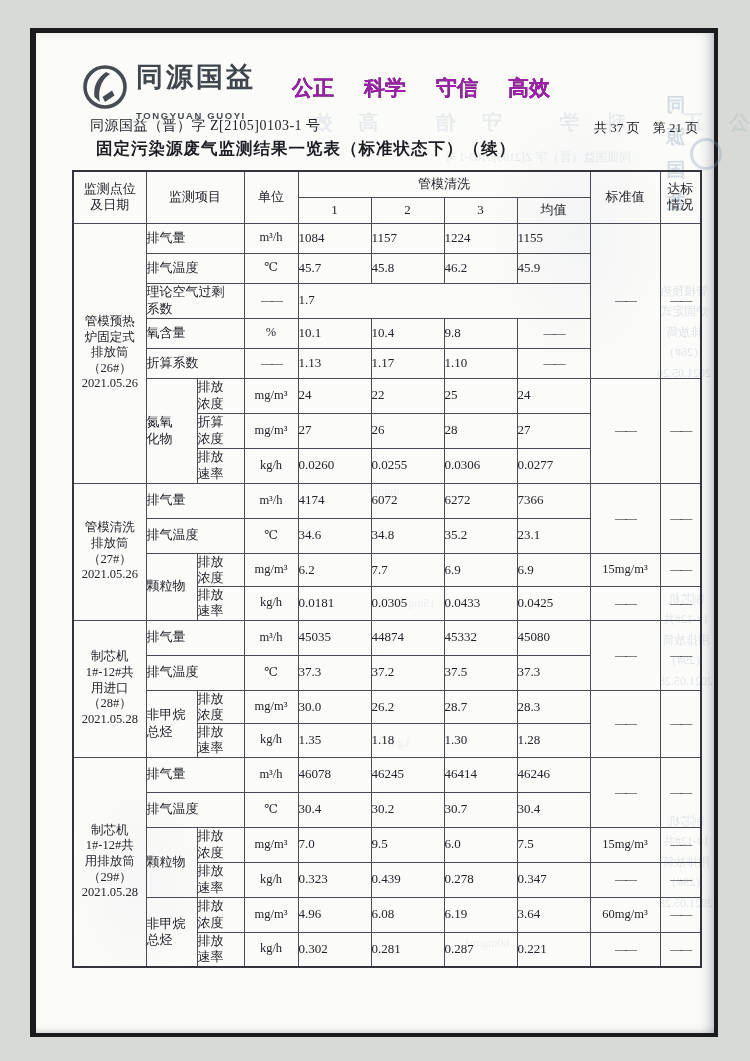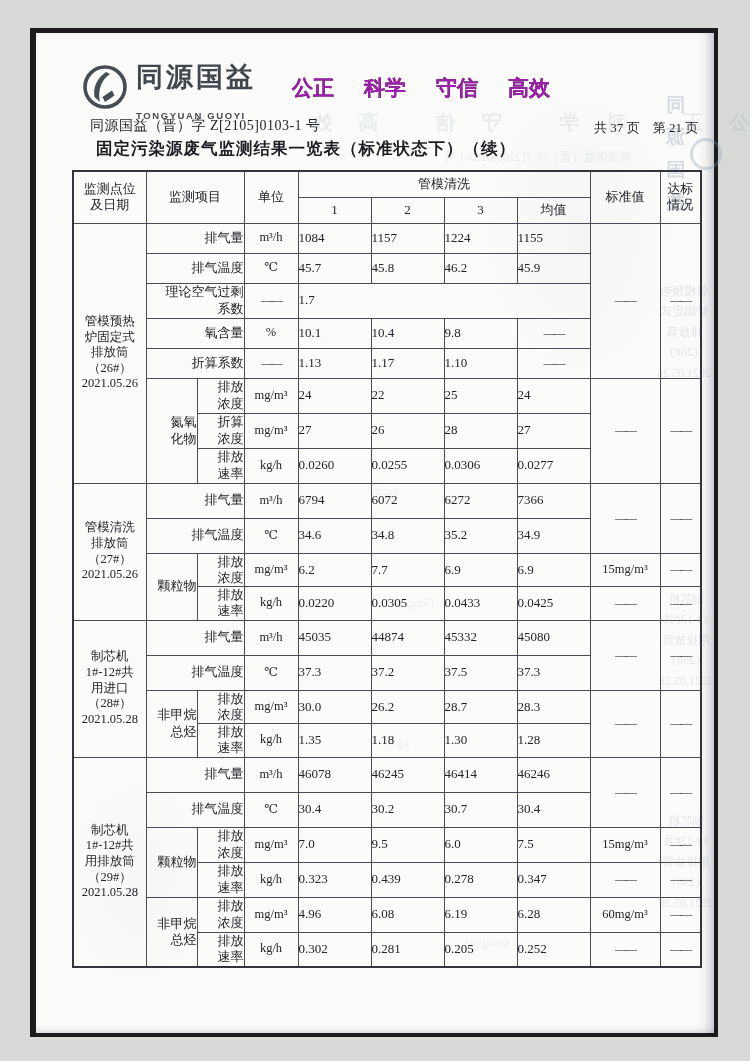--- a/index.html
+++ b/index.html
@@ -30,21 +30,21 @@
          font-weight:600;letter-spacing:1px;color:#1d1e24;}
 
   
   table.mon{position:absolute;left:72px;top:170px;width:628px;border-collapse:collapse;
             table-layout:fixed;font-size:13px;color:#23242b;}
   table.mon td{border:1px solid #4b4b55;padding:0;white-space:pre-line;overflow:hidden;
                vertical-align:middle;line-height:1.25;}
   table.mon{border:2px solid #33343c;}
   td.hc{text-align:center;font-size:13px;}
   td.pt{text-align:center;font-size:12.5px;line-height:1.75;}
-  td.lbl{text-align:right;}
+  td.lbl{text-align:left;}
   td.unit{text-align:center;font-size:12.5px;}
   td.v{text-align:left;padding-left:8px;}
   td.dash{text-align:center;font-size:12px;letter-spacing:-2px;color:#3d3e46;}
   td.std{text-align:center;font-size:12.5px;}
 
   
   .ghost{position:absolute;transform:scaleX(-1);color:#7d95ad;white-space:pre-line;
          filter:blur(.4px);pointer-events:none;font-size:12px;line-height:1.7;}
   .g-logo{left:628px;top:56px;opacity:.30;display:flex;align-items:center;
           font-family:"Liberation Sans","DejaVu Sans",sans-serif;font-weight:700;font-size:19px;letter-spacing:2px;}
@@ -228,52 +228,52 @@
           <td class="v">0.0306</td>
           <td class="v">0.0277</td>
         </tr>
         <tr style="height: 35px;">
           <td rowspan="4" class="pt">管模清洗
 排放筒
 （27#）
 2021.05.26</td>
           <td colspan="2" class="lbl">排气量</td>
           <td class="unit">m³/h</td>
-          <td class="v">6794</td>
+          <td class="v">4174</td>
           <td class="v">6072</td>
           <td class="v">6272</td>
           <td class="v">7366</td>
           <td rowspan="2" class="dash">——</td>
           <td rowspan="2" class="dash">——</td>
         </tr>
         <tr style="height: 35px;">
           <td colspan="2" class="lbl">排气温度</td>
           <td class="unit">℃</td>
           <td class="v">34.6</td>
           <td class="v">34.8</td>
           <td class="v">35.2</td>
-          <td class="v">34.9</td>
+          <td class="v">23.1</td>
         </tr>
         <tr style="height: 33px;">
           <td rowspan="2" class="lbl">颗粒物</td>
           <td class="lbl">排放
 浓度</td>
           <td class="unit">mg/m³</td>
           <td class="v">6.2</td>
           <td class="v">7.7</td>
           <td class="v">6.9</td>
           <td class="v">6.9</td>
           <td class="std">15mg/m³</td>
           <td class="dash">——</td>
         </tr>
         <tr style="height: 32px;">
           <td class="lbl">排放
 速率</td>
           <td class="unit">kg/h</td>
-          <td class="v">0.0220</td>
+          <td class="v">0.0181</td>
           <td class="v">0.0305</td>
           <td class="v">0.0433</td>
           <td class="v">0.0425</td>
           <td class="dash">——</td>
           <td class="dash">——</td>
         </tr>
         <tr style="height: 35px;">
           <td rowspan="4" class="pt">制芯机
 1#-12#共
 用进口
@@ -366,30 +366,30 @@
         </tr>
         <tr style="height: 35px;">
           <td rowspan="2" class="lbl">非甲烷
 总烃</td>
           <td class="lbl">排放
 浓度</td>
           <td class="unit">mg/m³</td>
           <td class="v">4.96</td>
           <td class="v">6.08</td>
           <td class="v">6.19</td>
-          <td class="v">6.28</td>
+          <td class="v">3.64</td>
           <td class="std">60mg/m³</td>
           <td class="dash">——</td>
         </tr>
         <tr style="height: 35px;">
           <td class="lbl">排放
 速率</td>
           <td class="unit">kg/h</td>
           <td class="v">0.302</td>
           <td class="v">0.281</td>
-          <td class="v">0.205</td>
-          <td class="v">0.252</td>
+          <td class="v">0.287</td>
+          <td class="v">0.221</td>
           <td class="dash">——</td>
           <td class="dash">——</td>
         </tr>
       </tbody>
   </table>
 </div>
 
 </body></html>

